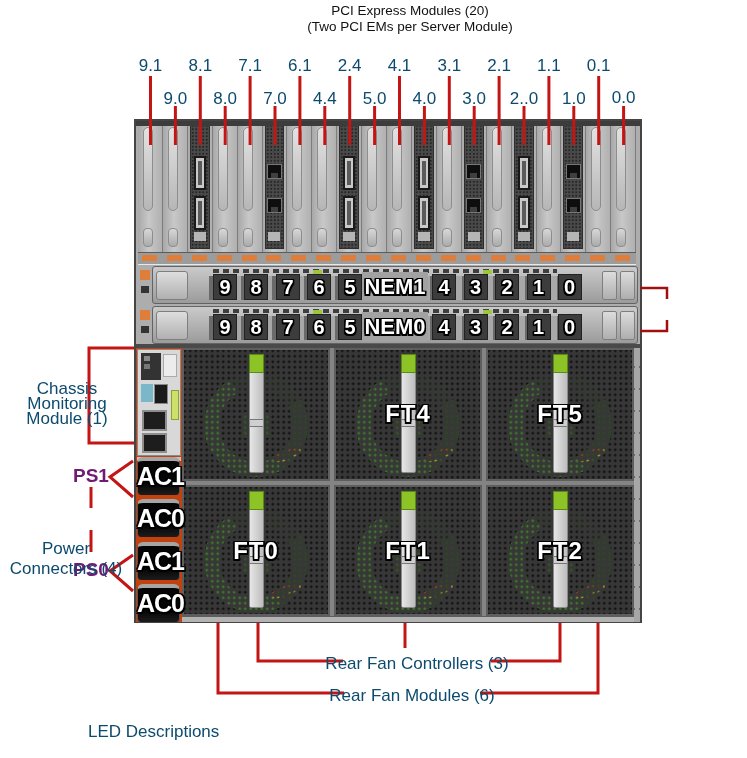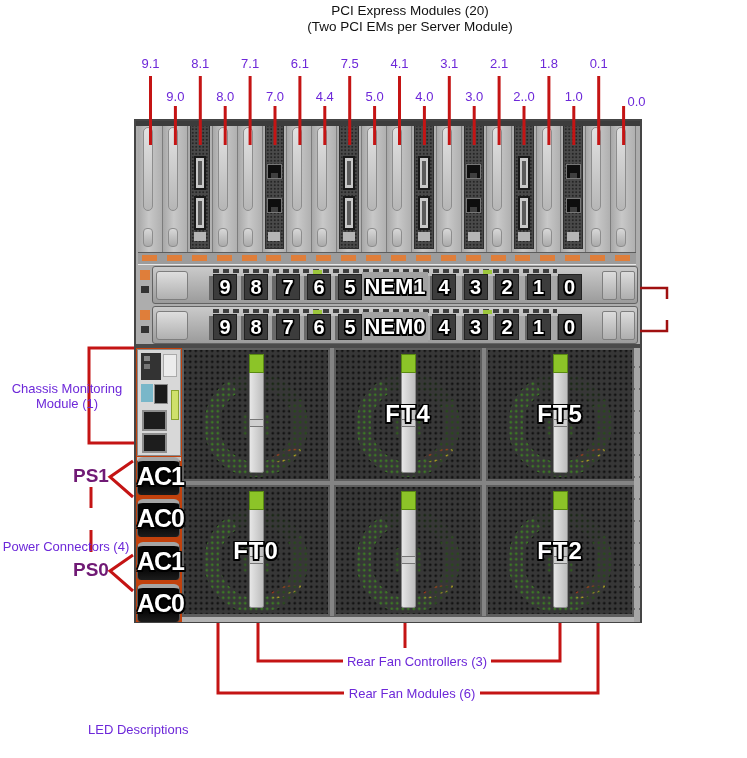--- a/index.html
+++ b/index.html
@@ -1,18 +1,18 @@
 <!DOCTYPE html>
 <html><head>
 <meta charset="utf-8">
 <style>
 * { margin:0; padding:0; box-sizing:border-box; }
 body { background:#fff; }
 .page { position:relative; width:747px; height:758px; background:#fff; font-family:"Liberation Sans", sans-serif; overflow:hidden; }
-.lbl { position:absolute; font-size:13px; color:#6d28d9; }
+.lbl { position:absolute; font-size:17px; color:#0c4a6e; }
 .center { text-align:center; }
 .link { }
 #lines { position:absolute; left:0; top:0; width:747px; height:758px; pointer-events:none; z-index:6; }
 
 
 .chassis { position:absolute; left:134px; top:119px; width:508px; height:504px; background:#adadad; border:2px solid #454545; }
 .top-band { position:absolute; left:0; right:0; top:0; height:5px; background:#3c3c3c; z-index:2; }
 .pci-row { position:absolute; left:2px; top:0px; width:498px; height:131px; display:flex; background:#8a8a8a; }
 .pci-slot { position:relative; flex:1 1 0; background:linear-gradient(90deg,#a8a8a8,#c8c8c8 45%,#b0b0b0); border-right:1px solid #7d7d7d; }
 .lever-top { position:absolute; left:5px; top:6px; width:10px; height:84px; background:linear-gradient(#e2e2e2,#b6b6b6); border:1px solid #8d8d8d; border-radius:5px; }
@@ -120,32 +120,32 @@
 
   <div id="top-labels">
       <div class="lbl center" style="left: 128.5px; top: 56px; width: 44px;">9.1</div>
       <div class="lbl center" style="left: 153.4px; top: 89px; width: 44px;">9.0</div>
       <div class="lbl center" style="left: 178.3px; top: 56px; width: 44px;">8.1</div>
       <div class="lbl center" style="left: 203.2px; top: 89px; width: 44px;">8.0</div>
       <div class="lbl center" style="left: 228.1px; top: 56px; width: 44px;">7.1</div>
       <div class="lbl center" style="left: 253px; top: 89px; width: 44px;">7.0</div>
       <div class="lbl center" style="left: 277.9px; top: 56px; width: 44px;">6.1</div>
       <div class="lbl center" style="left: 302.8px; top: 89px; width: 44px;">4.4</div>
-      <div class="lbl center" style="left: 327.7px; top: 56px; width: 44px;">7.5</div>
+      <div class="lbl center" style="left: 327.7px; top: 56px; width: 44px;">2.4</div>
       <div class="lbl center" style="left: 352.6px; top: 89px; width: 44px;">5.0</div>
       <div class="lbl center" style="left: 377.5px; top: 56px; width: 44px;">4.1</div>
       <div class="lbl center" style="left: 402.4px; top: 89px; width: 44px;">4.0</div>
       <div class="lbl center" style="left: 427.3px; top: 56px; width: 44px;">3.1</div>
       <div class="lbl center" style="left: 452.2px; top: 89px; width: 44px;">3.0</div>
       <div class="lbl center" style="left: 477.1px; top: 56px; width: 44px;">2.1</div>
       <div class="lbl center" style="left: 502px; top: 89px; width: 44px;">2..0</div>
-      <div class="lbl center" style="left: 526.9px; top: 56px; width: 44px;">1.8</div>
+      <div class="lbl center" style="left: 526.9px; top: 56px; width: 44px;">1.1</div>
       <div class="lbl center" style="left: 551.8px; top: 89px; width: 44px;">1.0</div>
       <div class="lbl center" style="left: 576.7px; top: 56px; width: 44px;">0.1</div>
-      <div class="lbl center" style="left: 601.6px; top: 94px; width: 44px; text-align: right;">0.0</div>
+      <div class="lbl center" style="left: 601.6px; top: 88px; width: 44px;">0.0</div>
     </div>
 
   <div class="chassis">
     <div class="pci-row" id="pci-row">
         <div class="pci-slot">
           <div class="lever-top"></div>
           <div class="lever-bot"></div>
         </div>
         <div class="pci-slot">
           <div class="lever-top"></div>
@@ -369,20 +369,21 @@
           </div>
           <div class="fan" style="left: 152px; top: 137px; height: 131px;">
             <div class="ring"></div>
             <div class="hub"></div>
             <div class="cable"></div>
             <div class="mesh"></div>
             <div class="handle">
               <div class="latch"></div>
               <div class="notch"></div>
             </div>
+            <span class="fan-label outlined">FT1</span>
           </div>
           <div class="fan" style="left: 304px; top: 137px; height: 131px;">
             <div class="ring"></div>
             <div class="hub"></div>
             <div class="cable"></div>
             <div class="mesh"></div>
             <div class="handle">
               <div class="latch"></div>
               <div class="notch"></div>
             </div>

